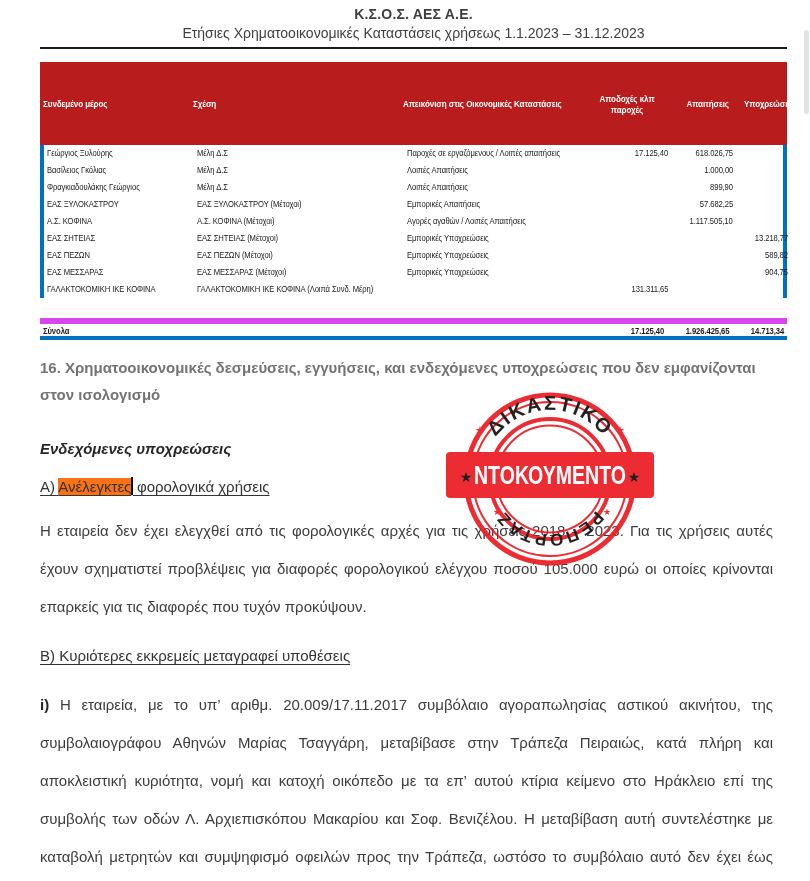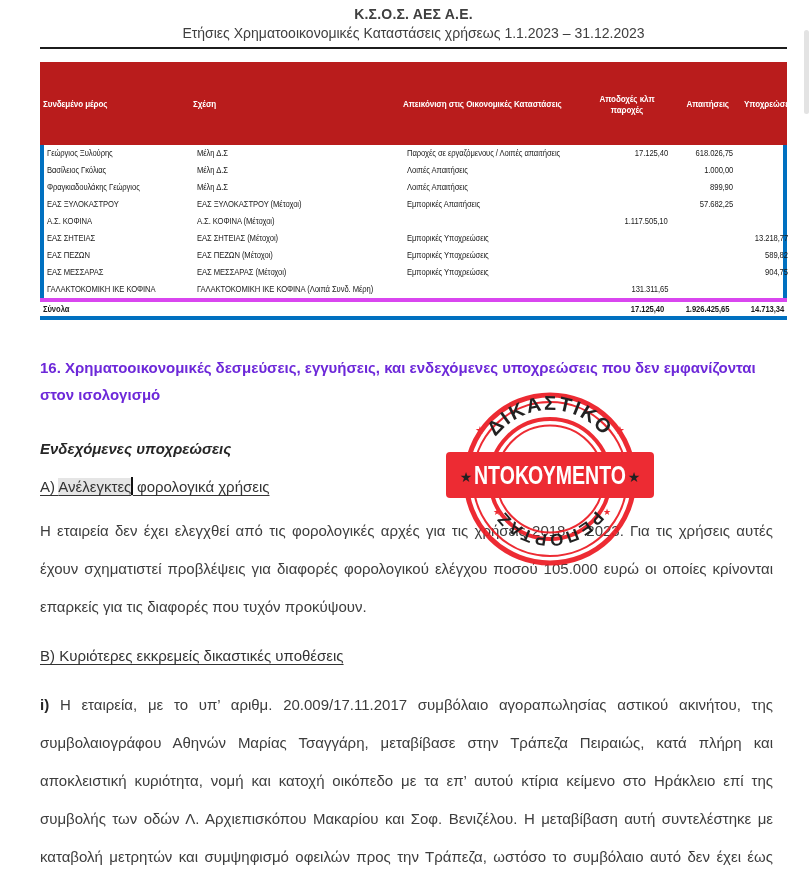--- a/index.html
+++ b/index.html
@@ -21,26 +21,26 @@
   .t-head { background:#b91c1c; color:#fff; font-weight:bold; height:83px; align-items:center; font-size:9.5px; }
   .t-head .tcell { line-height:11px; }
   .t-body { border-left:4px solid #0070C0; border-right:4px solid #0070C0; }
   .t-row { height:17px; line-height:17px; white-space:nowrap; }
   .tcell { padding:0 3px; overflow:visible; white-space:nowrap; }
   .tcell.num { text-align:right; }
   .tcell.ctr { text-align:center; }
   .tcell > span { display:inline-block; transform:scaleX(0.85); transform-origin:0 50%; letter-spacing:-0.1px; }
   .tcell.num > span { transform-origin:100% 50%; }
   .tcell.ctr > span { transform-origin:50% 50%; white-space:normal; }
-  .t-totals { border-top:4px solid #d946ef; border-bottom:4px solid #0070C0; font-weight:bold; height:22px; line-height:15px; align-items:center; }
-  
-  .h16 { position:absolute; left:40px; top:354px; width:747px; font-size:15px; font-weight:bold; line-height:27px; color:#6d28d9; }
+  .t-totals { border-top:6px solid #d946ef; border-bottom:4px solid #0070C0; font-weight:bold; height:22px; line-height:15px; align-items:center;margin-top:20px; }
+  
+  .h16 { position:absolute; left:40px; top:354px; width:747px; font-size:15px; font-weight:bold; line-height:27px; color:#737373; }
   .subhead { position:absolute; left:40px; font-size:15px; font-weight:bold; color:#262626;font-style:italic; }
   .u-head { position:absolute; left:40px; font-size:15px; color:#333; text-decoration:underline; text-underline-offset:3px; }
-  .sel { background:#e5e5e5; }
+  .sel { background:#f97316; }
   .caret { display:inline-block; width:1.5px; height:18px; background:#111; vertical-align:-3px; }
   .para { position:absolute; left:40px; width:733px; font-size:15px; line-height:38px; color:#3d3d3d; text-align:justify; }
   .para .lead { font-weight:bold; color:#262626; }
   
   .stamp { position:absolute; left:444px; top:388px; width:212px; height:185px; opacity:.93; pointer-events:none; }
   .stamp text { font-family:"Liberation Sans", sans-serif; }
   .stamp .arc-top { font-size:20px; font-weight:bold; fill:#111; letter-spacing:2px; }
   .stamp .arc-bot { font-size:17px; font-weight:bold; fill:#111; letter-spacing:2px; }
   .stamp .banner-txt { font-size:25px; font-weight:bold; fill:#fff; }
   .stamp .star-red { fill:#EC1C24; }
@@ -96,20 +96,21 @@
         <div class="tcell"><span>ΕΑΣ ΞΥΛΟΚΑΣΤΡΟΥ</span></div>
         <div class="tcell"><span>ΕΑΣ ΞΥΛΟΚΑΣΤΡΟΥ (Μέτοχοι)</span></div>
         <div class="tcell"><span>Εμπορικές Απαιτήσεις</span></div>
         <div class="tcell num"><span></span></div>
         <div class="tcell num"><span>57.682,25</span></div>
         <div class="tcell num"><span></span></div>
       </div>
       <div class="t-grid t-row">
         <div class="tcell"><span>Α.Σ. ΚΟΦΙΝΑ</span></div>
         <div class="tcell"><span>Α.Σ. ΚΟΦΙΝΑ (Μέτοχοι)</span></div>
+        <div class="tcell"><span>Αγορές αγαθών / Λοιπές Απαιτήσεις</span></div>
         <div class="tcell num"><span></span></div>
         <div class="tcell num"><span>1.117.505,10</span></div>
         <div class="tcell num"><span></span></div>
       </div>
       <div class="t-grid t-row">
         <div class="tcell"><span>ΕΑΣ ΣΗΤΕΙΑΣ</span></div>
         <div class="tcell"><span>ΕΑΣ ΣΗΤΕΙΑΣ (Μέτοχοι)</span></div>
         <div class="tcell"><span>Εμπορικές Υποχρεώσεις</span></div>
         <div class="tcell num"><span></span></div>
         <div class="tcell num"><span></span></div>
@@ -152,21 +153,21 @@
   <div class="h16">16. Χρηματοοικονομικές δεσμεύσεις, εγγυήσεις, και ενδεχόμενες υποχρεώσεις που δεν εμφανίζονται στον ισολογισμό</div>
 
   <div class="subhead" style="top:440px;">Ενδεχόμενες υποχρεώσεις</div>
 
   <div class="u-head" style="top:477px;">
     <span>Α) </span><span class="sel">Ανέλεγκτες</span><span class="caret"></span><span> φορολογικά χρήσεις</span>
   </div>
 
   <div class="para" style="top:512px;">Η εταιρεία δεν έχει ελεγχθεί από τις φορολογικές αρχές για τις χρήσεις 2018 – 2023. Για τις χρήσεις αυτές έχουν σχηματιστεί προβλέψεις για διαφορές φορολογικού ελέγχου ποσού 105.000 ευρώ οι οποίες κρίνονται επαρκείς για τις διαφορές που τυχόν προκύψουν.</div>
 
-  <div class="u-head" style="top:647px;">Β) Κυριότερες εκκρεμείς δικαστικές υποθέσεις</div>
+  <div class="u-head" style="top:647px;">Β) Κυριότερες εκκρεμείς μεταγραφεί υποθέσεις</div>
 
   <div class="para" style="top:686px;">
     <span class="lead">i)</span><span> Η εταιρεία, με το υπ’ αριθμ. 20.009/17.11.2017 συμβόλαιο αγοραπωλησίας αστικού ακινήτου, της συμβολαιογράφου Αθηνών Μαρίας Τσαγγάρη, μεταβίβασε στην Τράπεζα Πειραιώς, κατά πλήρη και αποκλειστική κυριότητα, νομή και κατοχή οικόπεδο με τα επ’ αυτού κτίρια κείμενο στο Ηράκλειο επί της συμβολής των οδών Λ. Αρχιεπισκόπου Μακαρίου και Σοφ. Βενιζέλου. Η μεταβίβαση αυτή συντελέστηκε με καταβολή μετρητών και συμψηφισμό οφειλών προς την Τράπεζα, ωστόσο το συμβόλαιο αυτό δεν έχει έως σήμερα μεταγραφεί στη μερίδα της Τράπεζας στο Κτηματολογικό γραφείο Ηρακλείου.</span>
   </div>
 
   <svg class="stamp" viewBox="0 0 212 185">
     <defs>
       <path id="arcTop" d="M 41 70 A 68 68 0 0 1 171 70" fill="none"></path>
       <path id="arcBot" d="M 154 119 A 56 56 0 0 1 58 119" fill="none"></path>
     </defs>

